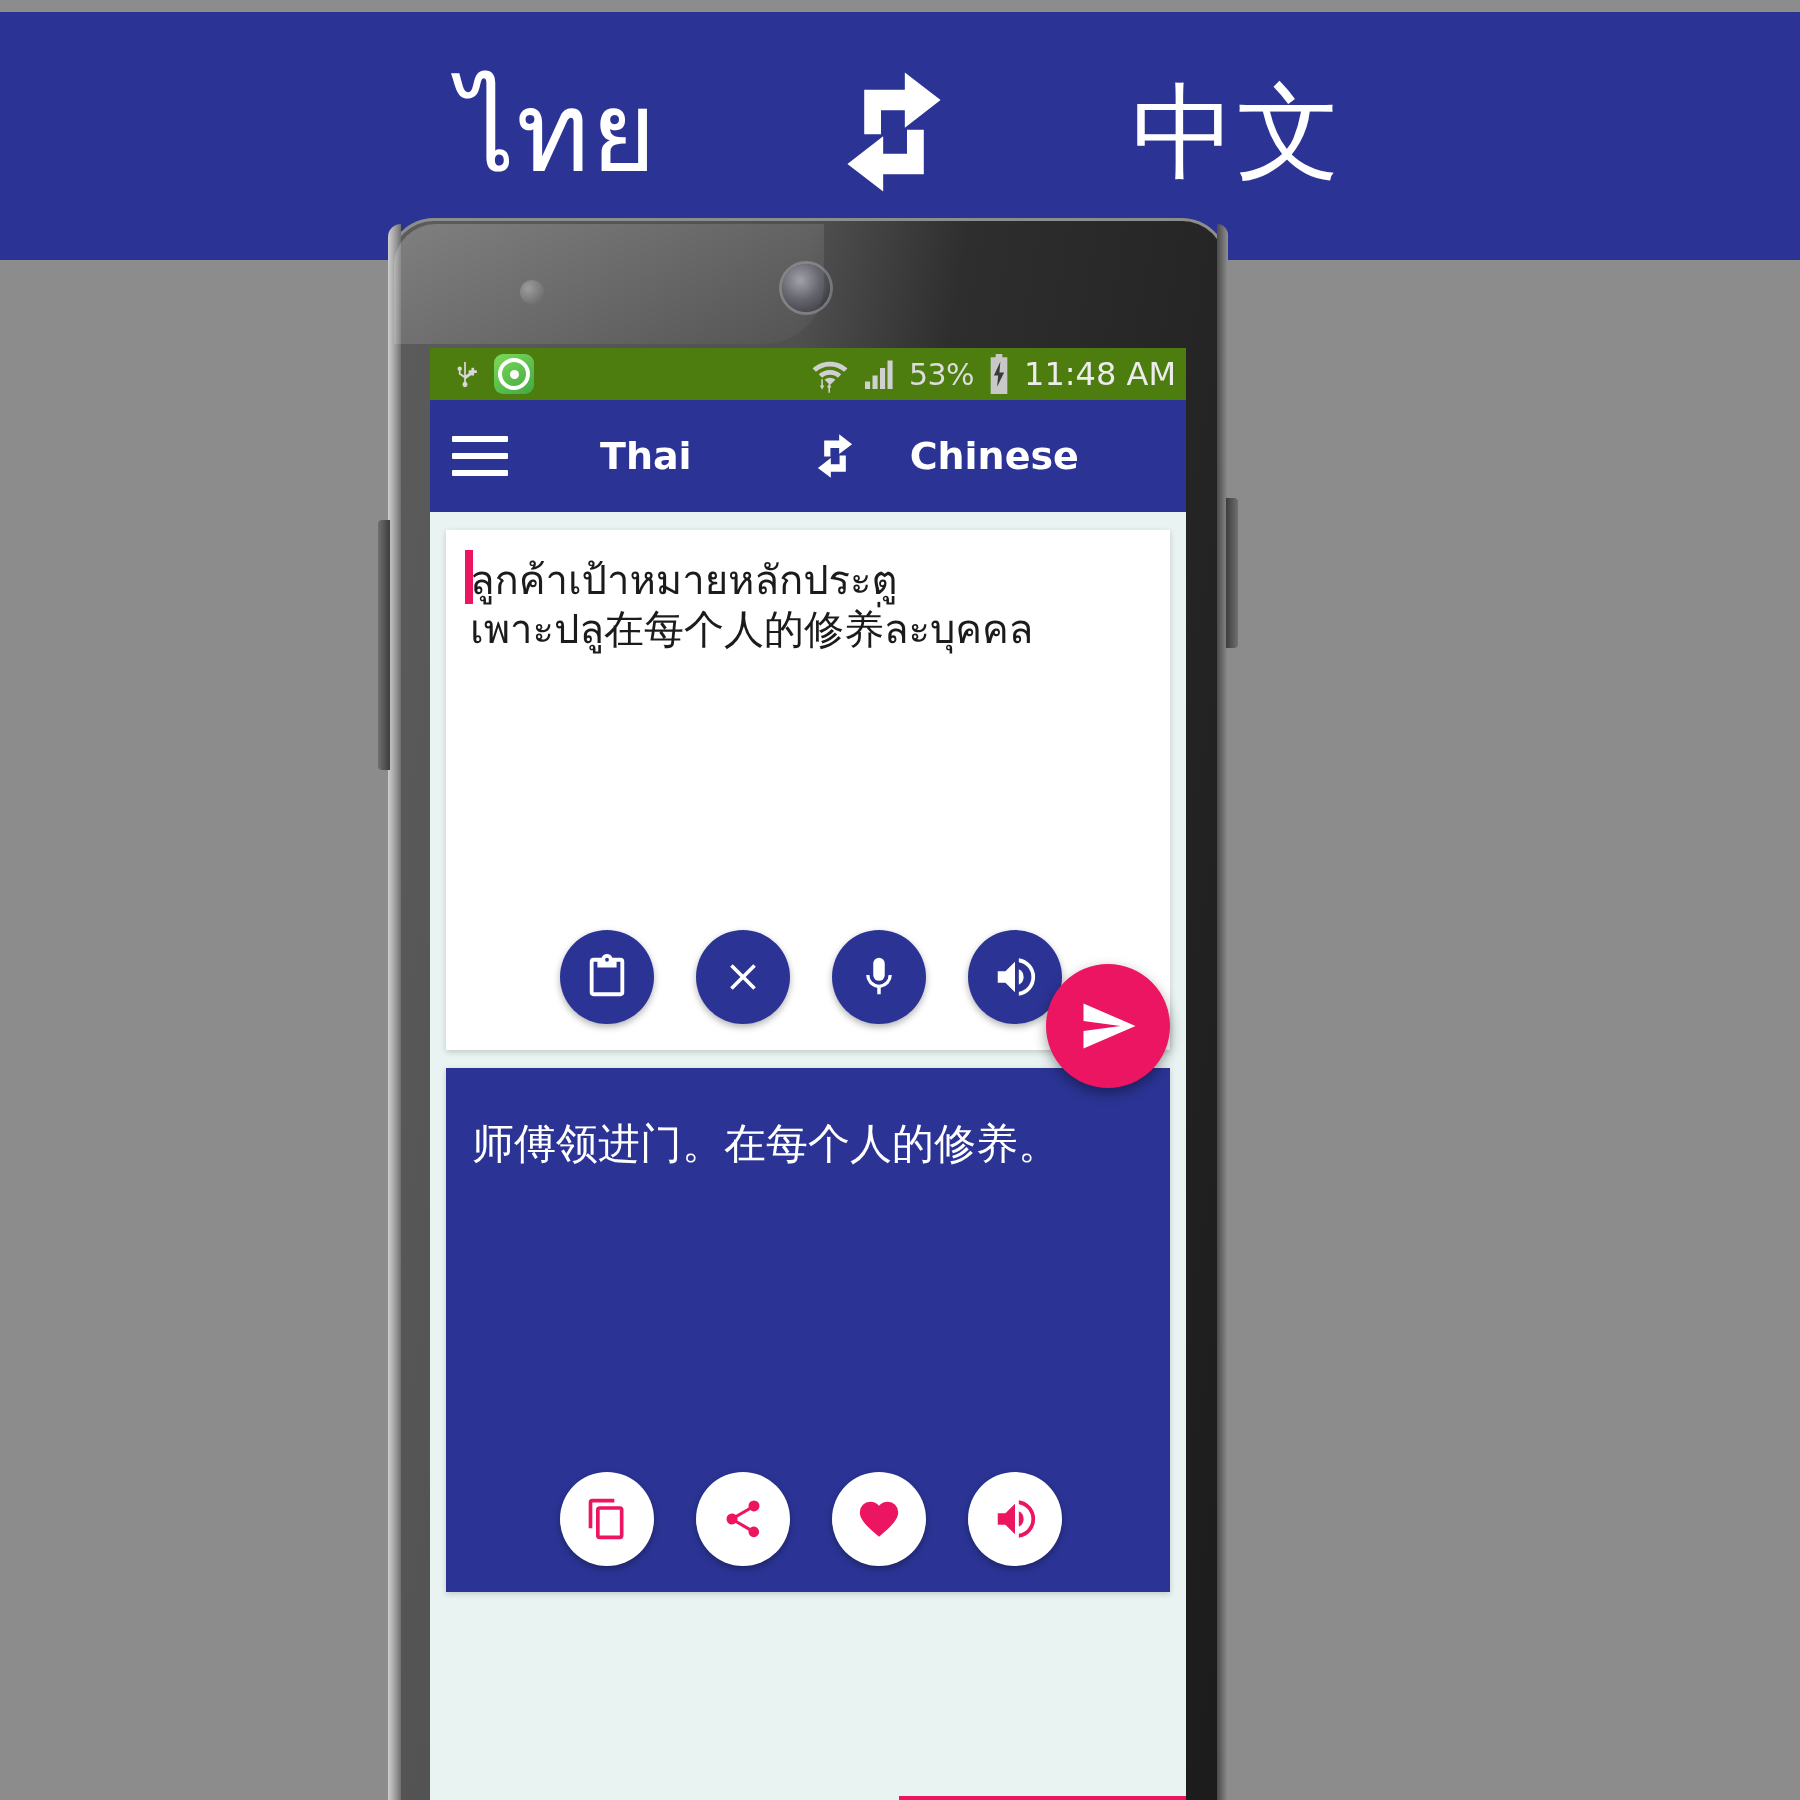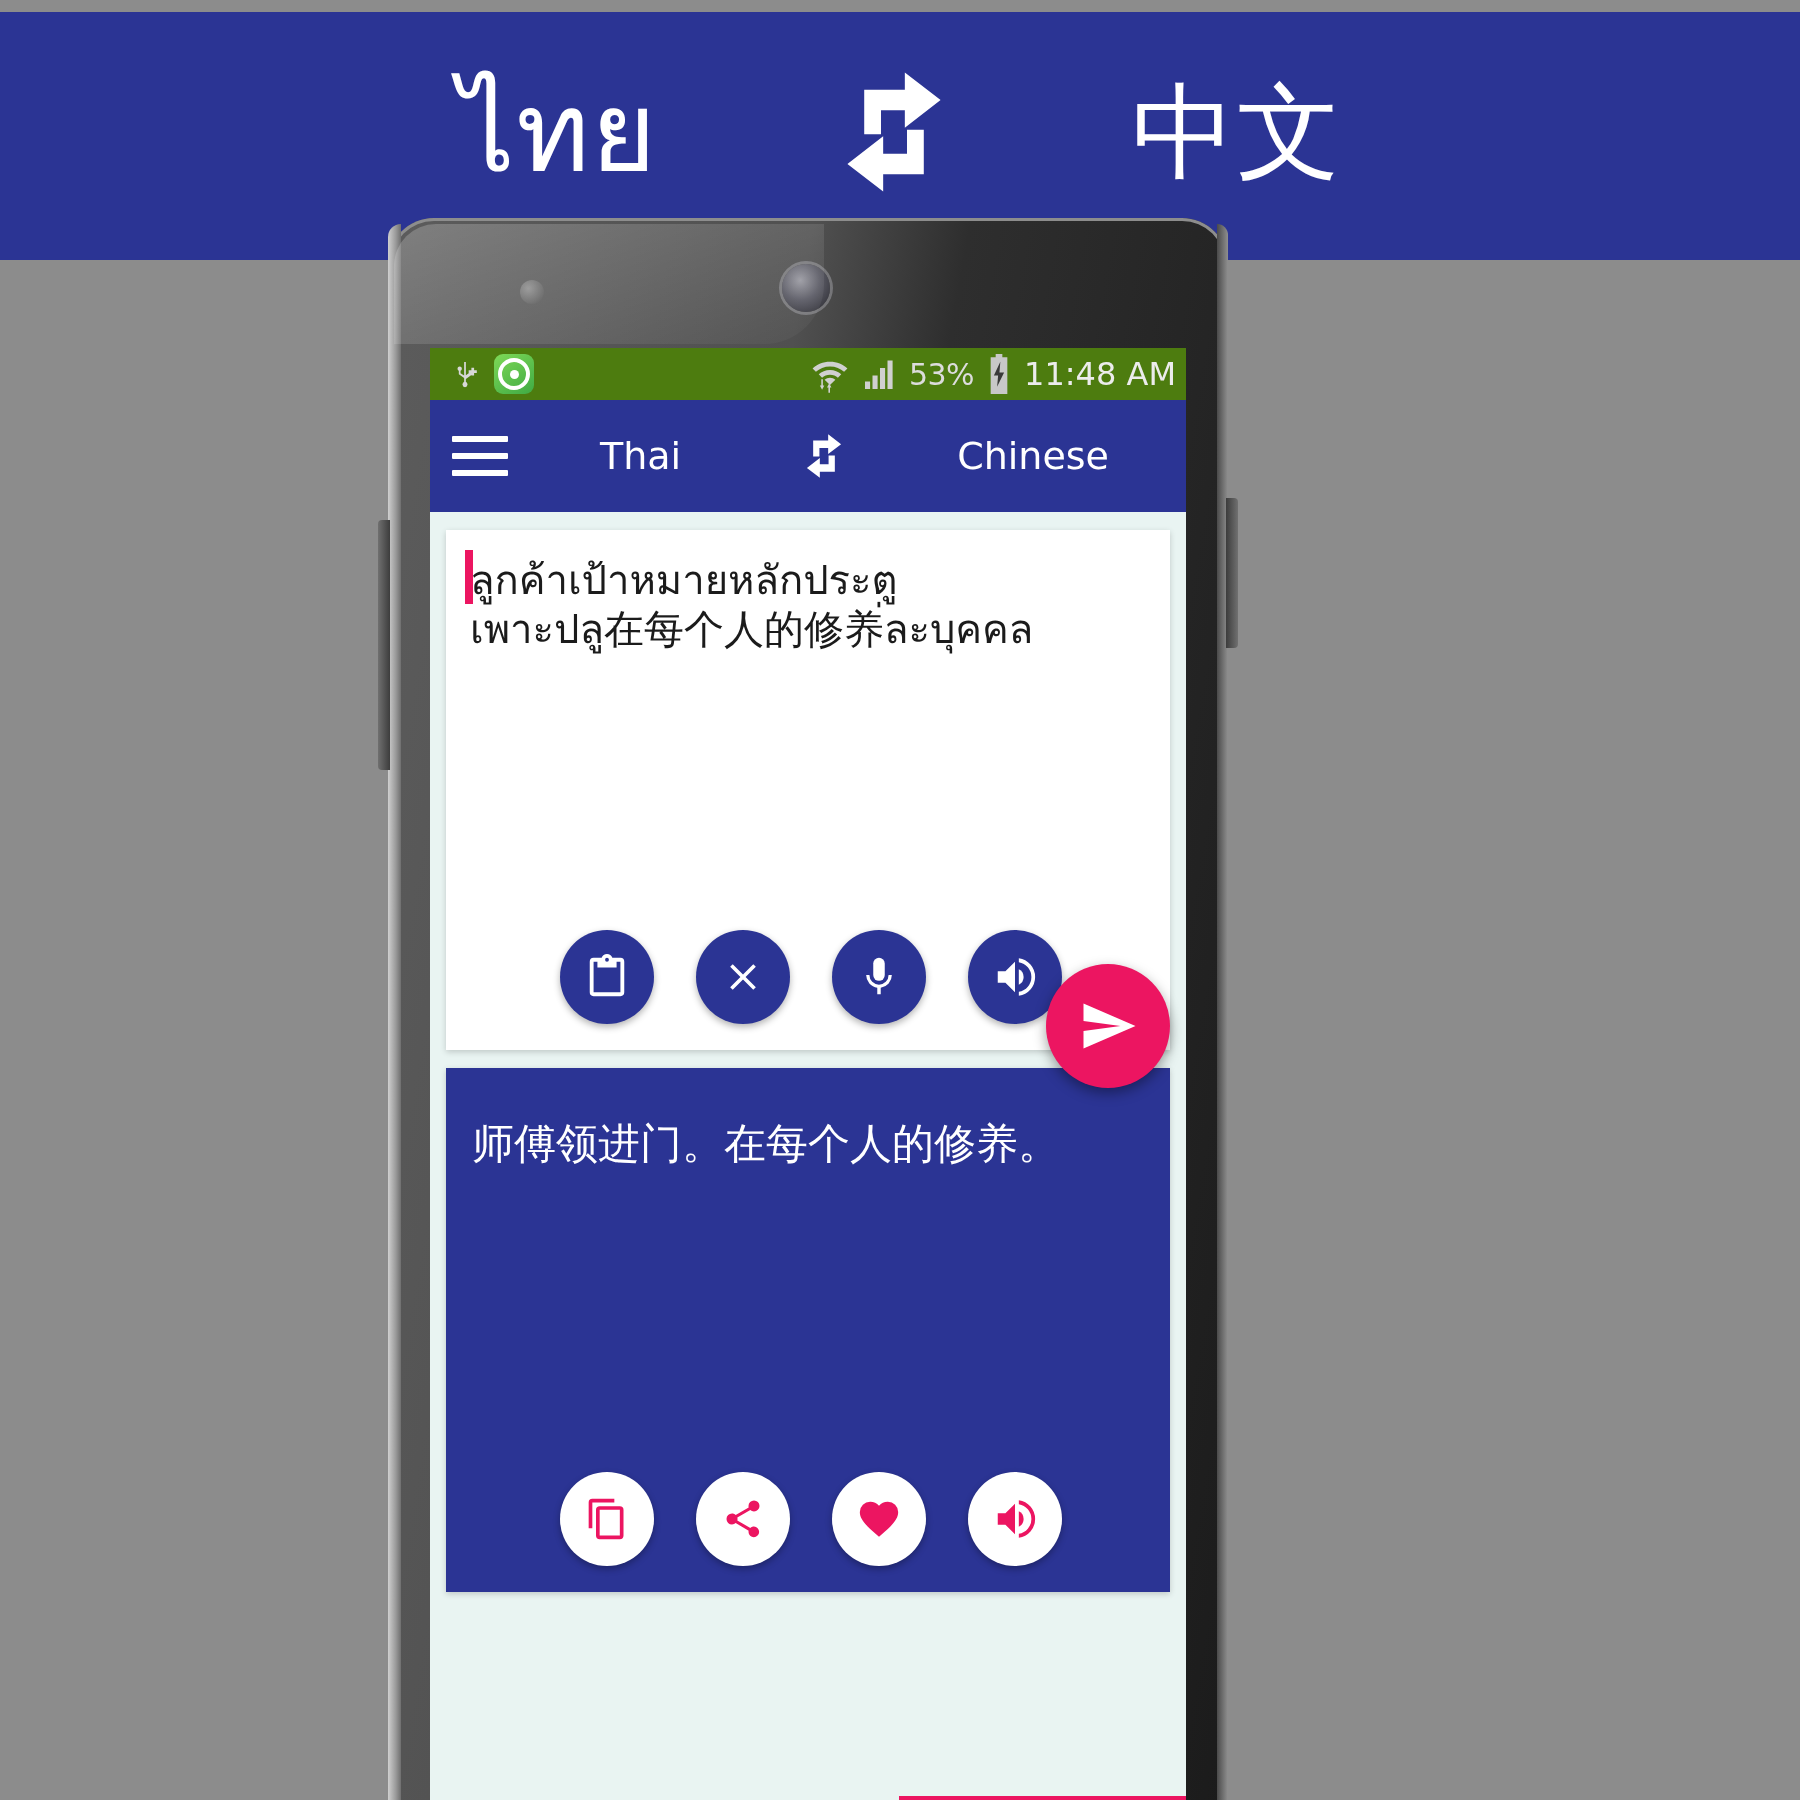--- a/index.html
+++ b/index.html
@@ -128,26 +128,26 @@
   
   .toolbar {
     height: 112px; width: 100%;
     background: #2b3494;
     display: flex; align-items: center;
     padding: 0 26px 0 22px;
   }
   .hamburger { width: 56px; height: 40px; display:flex; flex-direction:column; justify-content:space-between; cursor:pointer; }
   .hamburger span { display:block; height: 6px; background:#fff; border-radius:1px; }
   .tb-lang {
-    color: #ffffff; font-size: 38px; font-weight: 400;
+    color: #ffffff; font-size: 38px; font-weight: 700;
     font-family: "DejaVu Sans", sans-serif;
   }
   .tb-lang.src { margin-left: 92px; }
   .tb-swap { width: 50px; height: 50px; margin-left: 118px; }
-  .tb-lang.dst { margin-left: 108px; text-align: center; }
+  .tb-lang.dst { margin-left: 50px; text-align: center; }
 
   
   .content { position: relative; height: calc(100% - 164px); padding: 18px 16px 0 16px; }
 
   .card-input {
     position: relative;
     background: #ffffff;
     height: 520px;
     box-shadow: 0 2px 6px rgba(0,0,0,0.18);
   }

